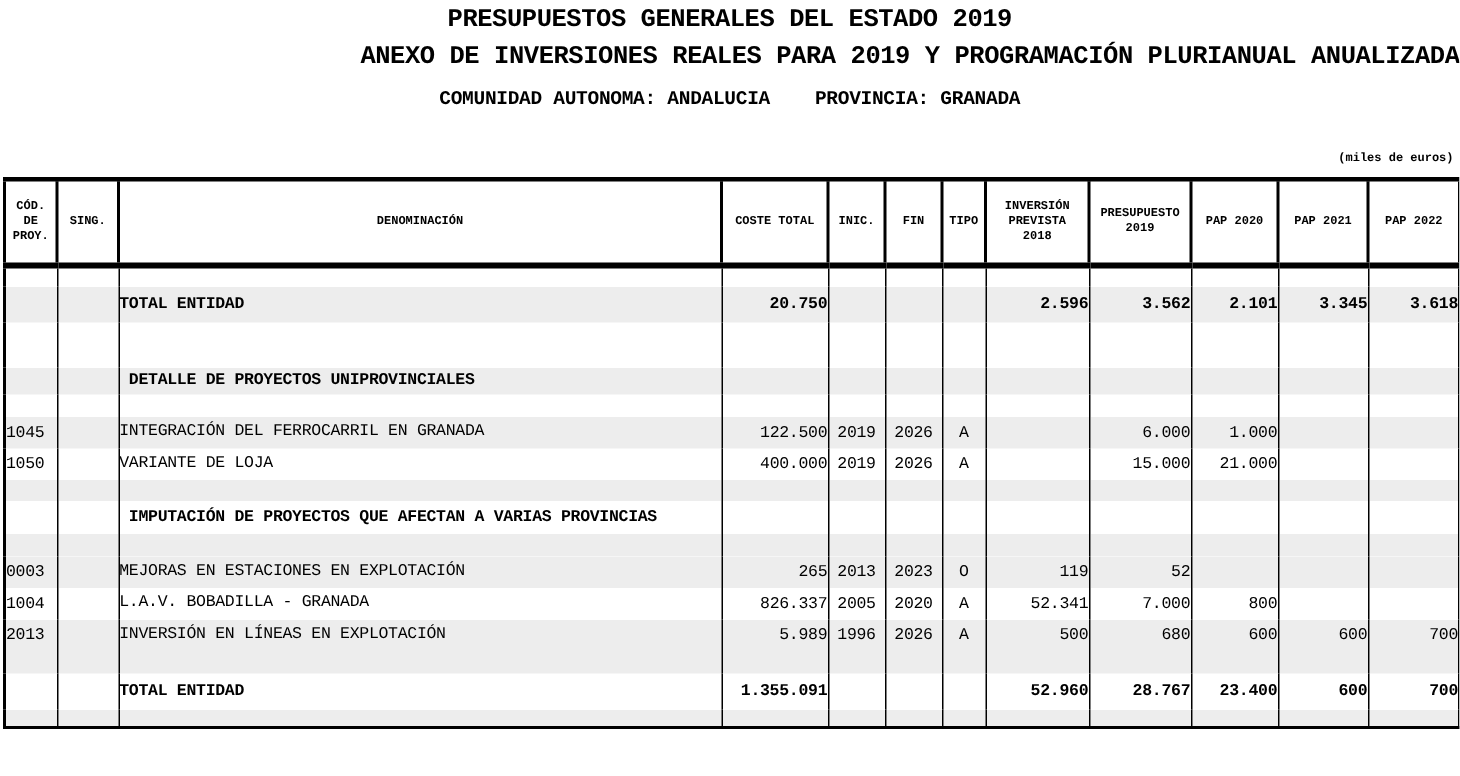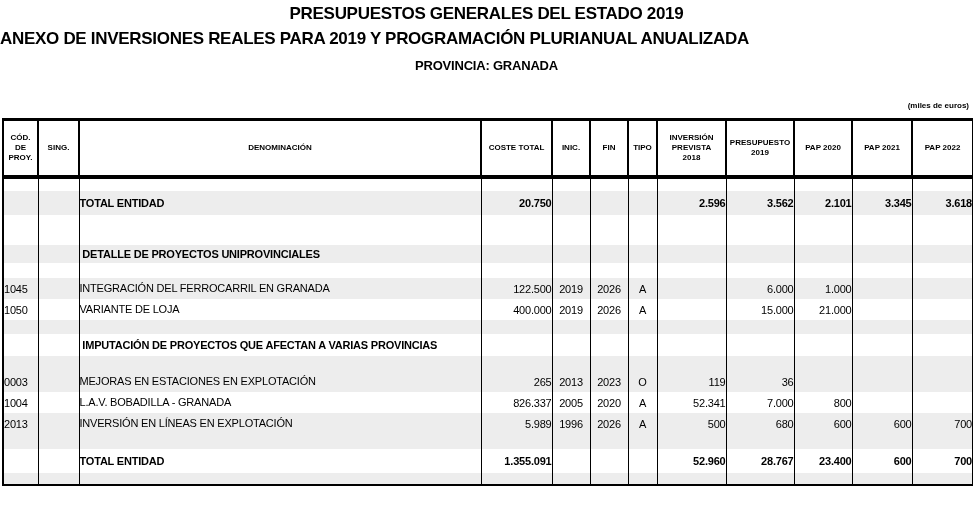--- a/index.html
+++ b/index.html
@@ -1,24 +1,24 @@
 <!DOCTYPE html>
 <html><head>
 <meta charset="utf-8">
 <style>
   html,body{margin:0;padding:0;background:#fff;}
   .page{
     position:relative;width:973px;height:517px;overflow:hidden;
     background:#fff;color:#000;
-    font-family:Liberation Sans, sans-serif;
+    font-family:Liberation Mono, monospace;
     -webkit-font-smoothing:antialiased;
   }
   .title1{position:absolute;top:4px;left:0;width:100%;text-align:center;
     font-size:17px;font-weight:bold;letter-spacing:-0.3px;}
-  .title2{position:absolute;top:29px;left:0;width:100%;text-align:left;
+  .title2{position:absolute;top:29px;left:0;width:100%;text-align:right;
     font-size:17px;font-weight:bold;letter-spacing:-0.3px;}
   .title3{position:absolute;top:58px;left:0;width:100%;
     display:flex;justify-content:center;gap:30px;
     font-size:13px;font-weight:bold;letter-spacing:-0.2px;}
   .units{position:absolute;top:101px;right:4px;
     font-size:8px;font-weight:bold;margin-left:36px;}
   table.inv{
     position:absolute;top:118px;left:2px;
     width:969px;table-layout:fixed;border-collapse:collapse;
     border:2px solid #000;border-top:3px solid #000;
@@ -44,20 +44,21 @@
   td.c-coste,td.c-inv2018,td.c-pres2019,td.c-pap2020,td.c-pap2021,td.c-pap2022{
     text-align:right;padding-right:6px;}
 </style>
 </head>
 <body>
 
 <div class="page">
   <div class="title1">PRESUPUESTOS GENERALES DEL ESTADO 2019</div>
   <div class="title2">ANEXO DE INVERSIONES REALES PARA 2019 Y PROGRAMACIÓN PLURIANUAL ANUALIZADA</div>
   <div class="title3">
+    <span>COMUNIDAD AUTONOMA: ANDALUCIA</span>
     <span>PROVINCIA: GRANADA</span>
   </div>
   <div class="units">(miles de euros)</div>
 
   <table class="inv">
     <colgroup id="cols">
         <col style="width: 35px;">
         <col style="width: 41px;">
         <col style="width: 402px;">
         <col style="width: 71px;">
@@ -248,21 +249,21 @@
         </tr>
         <tr class="data shade" style="height: 21px;">
           <td class="c-cod">0003</td>
           <td class="c-sing"></td>
           <td class="c-den">MEJORAS EN ESTACIONES EN EXPLOTACIÓN</td>
           <td class="c-coste">265</td>
           <td class="c-inic">2013</td>
           <td class="c-fin">2023</td>
           <td class="c-tipo">O</td>
           <td class="c-inv2018">119</td>
-          <td class="c-pres2019">36</td>
+          <td class="c-pres2019">52</td>
           <td class="c-pap2020"></td>
           <td class="c-pap2021"></td>
           <td class="c-pap2022"></td>
         </tr>
         <tr class="data" style="height: 21px;">
           <td class="c-cod">1004</td>
           <td class="c-sing"></td>
           <td class="c-den">L.A.V. BOBADILLA - GRANADA</td>
           <td class="c-coste">826.337</td>
           <td class="c-inic">2005</td>

